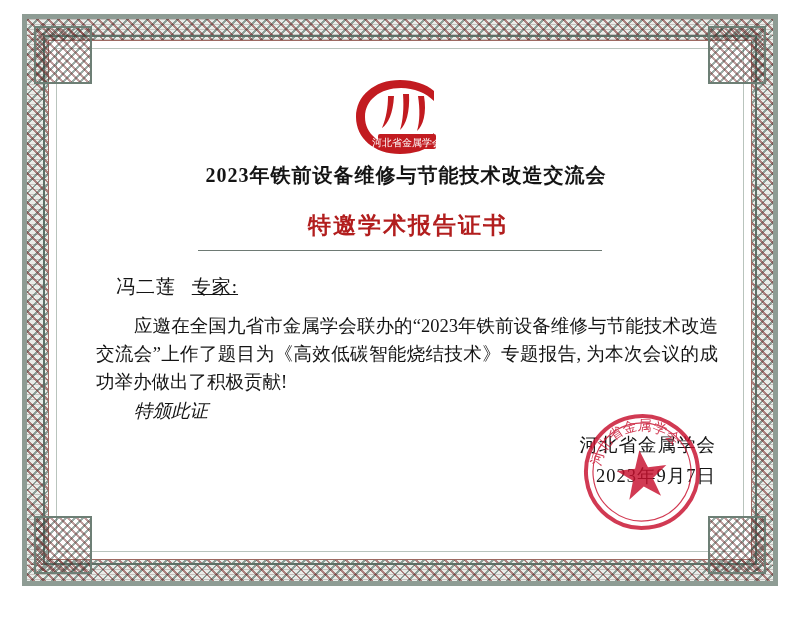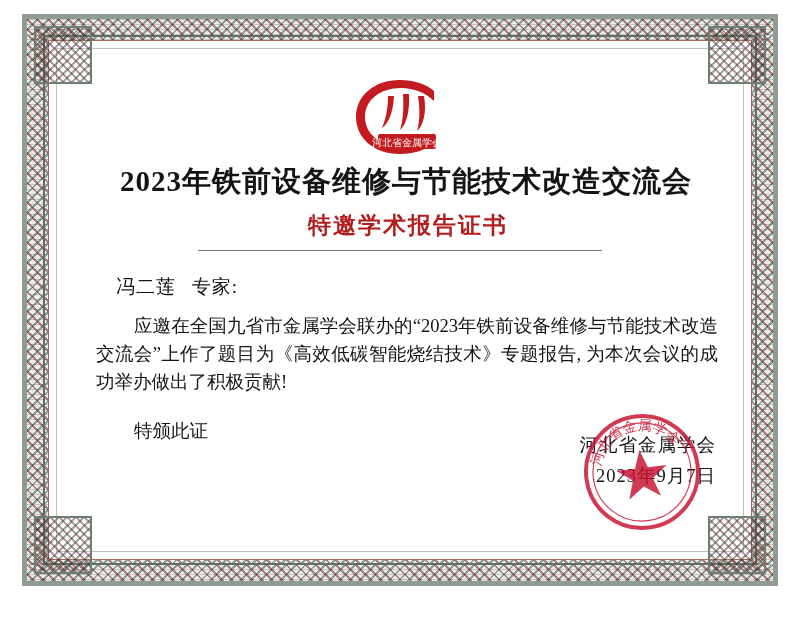--- a/index.html
+++ b/index.html
@@ -121,21 +121,21 @@
 
   
   .main-title {
     position: absolute;
     left: 12px;
     right: 0;
     top: 104px;
     text-align: center;
     font-family: "Liberation Serif", serif;
     font-weight: bold;
-    font-size: 29px;
+    font-size: 20px;
     letter-spacing: 1px;
     color: #141414;
     white-space: nowrap;
   }
   .sub-title-wrap {
     position: absolute;
     left: 16px;
     right: 0;
     top: 152px;
     text-align: center;
@@ -164,39 +164,41 @@
     top: 216px;
     font-size: 19px;
     color: #141414;
     letter-spacing: 1px;
   }
   .salutation .name {
     border-bottom: 0px;
   }
   .salutation .role {
     margin-left: 10px;
+    text-decoration: underline;
   }
   .paragraph {
     position: absolute;
     left: 30px;
     right: 16px;
     top: 254px;
     font-size: 18.5px;
     line-height: 28px;
     color: #141414;
     text-align: justify;
     text-indent: 38px;
   }
   .closing {
     position: absolute;
     left: 30px;
-    top: 360px;
+    top: 340px;
     font-size: 18.5px;
     color: #141414;
     text-indent: 38px;
+    font-style: italic;
   }
 
   
   .signature {
     position: absolute;
     right: 18px;
     top: 372px;
     width: 230px;
     text-align: right;
     font-size: 18.5px;

